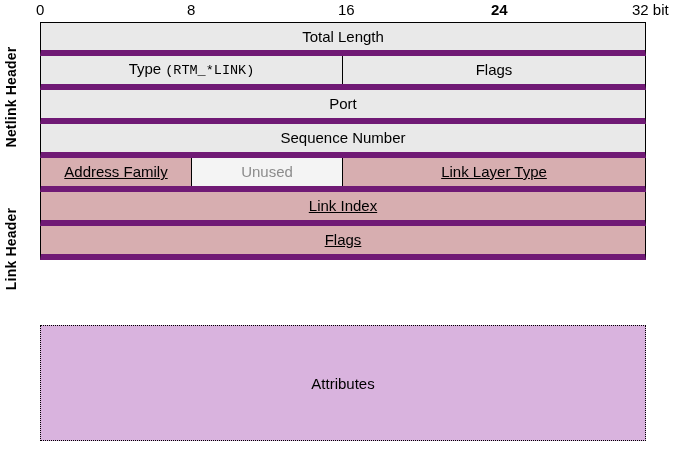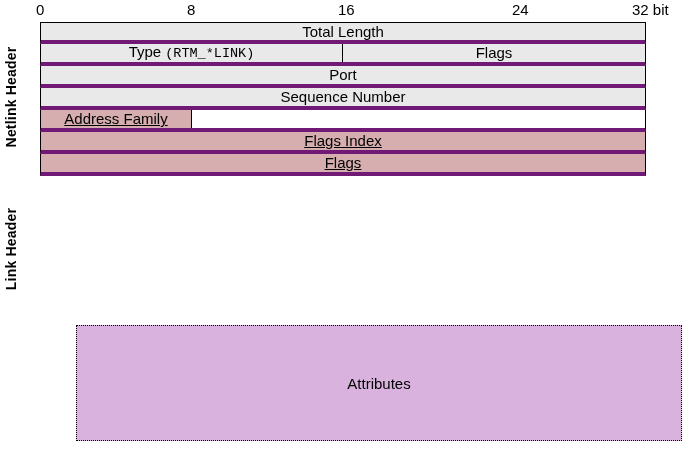--- a/index.html
+++ b/index.html
@@ -33,21 +33,21 @@
     position: absolute;
     top: 0;
     font-size: 15px;
     line-height: 20px;
     white-space: nowrap;
     color: #000;
   }
   .tick-0    { left: -4px; }
   .tick-8    { left: 147px; }
   .tick-16   { left: 298px; }
-  .tick-24   { left: 472px; }
+  .tick-24   { left: 451px; font-weight: bold; }
   .tick-32   { left: 592px; }
 
   
   .side-label {
     position: absolute;
     left: 0;
     width: 22px;
     display: flex;
     align-items: center;
     justify-content: center;
@@ -66,25 +66,25 @@
   
   .packet {
     position: absolute;
     left: 40px;
     top: 22px;
     width: 606px;
   }
   .row {
     position: relative;
     display: flex;
-    height: 22px;
+    height: 34px;
     box-sizing: border-box;
     border-left: 1px solid #000;
     border-right: 1px solid #000;
-    border-bottom: 4px solid #701a75;
+    border-bottom: 6px solid #701a75;
   }
   .row.first {
     border-top: 1px solid #000;
   }
   .cell {
     display: flex;
     align-items: center;
     justify-content: center;
     box-sizing: border-box;
     font-size: 15px;
@@ -117,21 +117,20 @@
     top: 325px;
     width: 606px;
     height: 116px;
     box-sizing: border-box;
     border: 1px dotted #000;
     background: #d9b3de;
     display: flex;
     align-items: center;
     justify-content: center;
     font-size: 15px;
-    margin-left: 36px;
   }
 
   .cell-label-inline {
     display: inline-flex;
     align-items: baseline;
     gap: 4px;
   }
 </style>
 </head>
 <body>
@@ -172,24 +171,26 @@
     <div class="row">
       <div class="cell w-full fill-netlink">Port</div>
     </div>
 
     <div class="row">
       <div class="cell w-full fill-netlink">Sequence Number</div>
     </div>
 
     <div class="row">
       <div class="cell w-quarter fill-link split-left">Address Family</div>
-    </div>
-
-    <div class="row">
-      <div class="cell w-full fill-link">Flags Index</div>
+      <div class="cell w-quarter fill-unused muted split-left">Unused</div>
+      <div class="cell w-half fill-link">Link Layer Type</div>
+    </div>
+
+    <div class="row">
+      <div class="cell w-full fill-link">Link Index</div>
     </div>
 
     <div class="row">
       <div class="cell w-full fill-link">Flags</div>
     </div>
 
 
   </div>
 
   <div class="attr-box">

